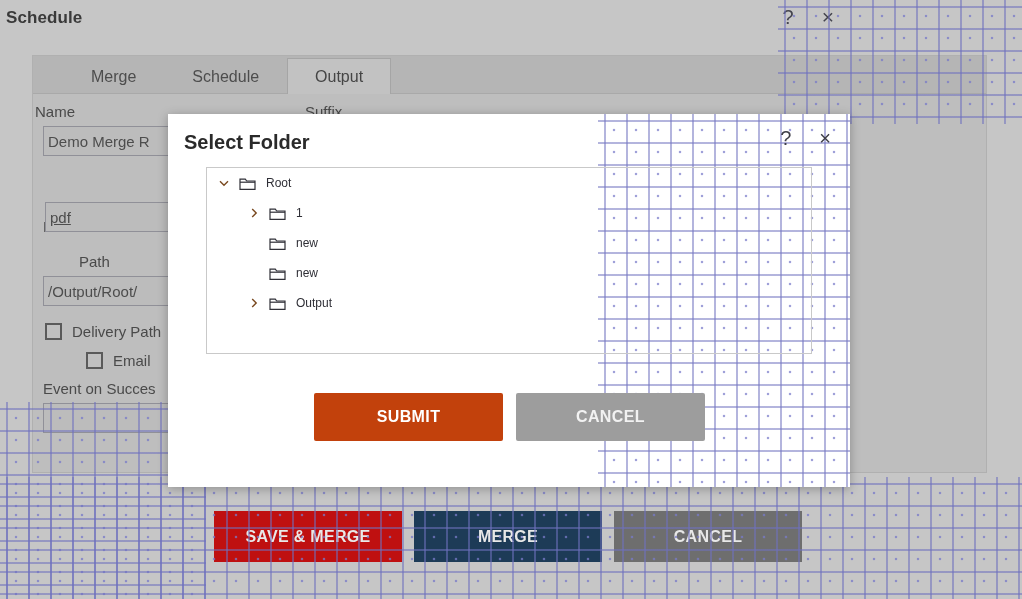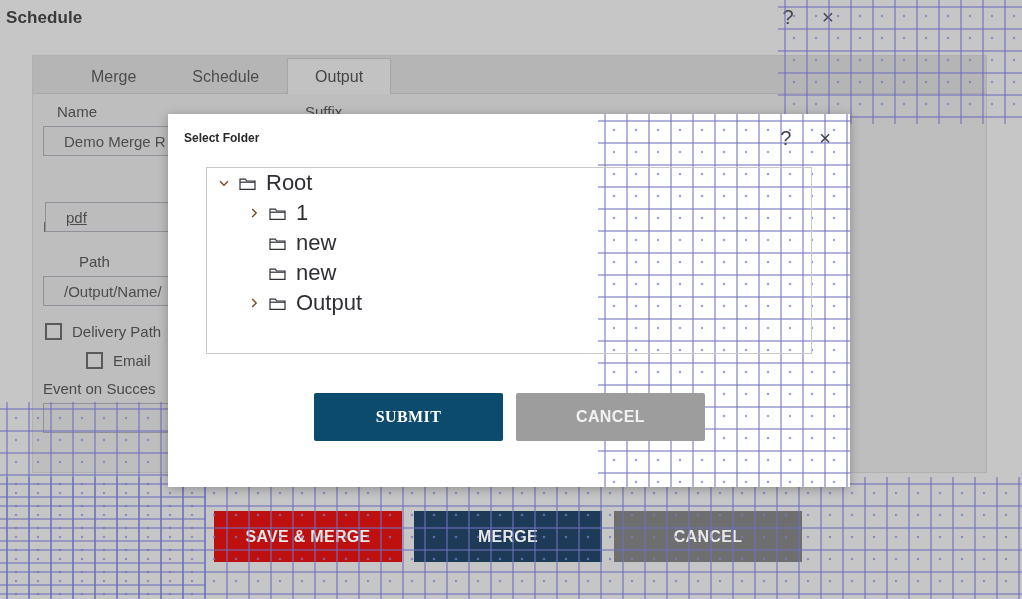--- a/index.html
+++ b/index.html
@@ -113,21 +113,21 @@
     position: absolute;
     font-size: 15px;
     color: #4a4a4a;
   }
   .field-input {
     position: absolute;
     background: #bcbcbc;
     border: 1px solid #909098;
     height: 30px;
     display: flex; align-items: center;
-    padding: 0 20px;
+    padding: 0 4px;
     font-size: 15px;
     color: #4d4d4d;
   }
   .chk-row {
     position: absolute;
     display: flex; align-items: center; gap: 10px;
     font-size: 15px;
     color: #4a4a4a;
   }
   .chk {
@@ -168,21 +168,21 @@
     background: #ffffff;
     box-shadow: 0 2px 10px rgba(0,0,0,0.28);
   }
   #modal-dots {
     left: 430px; top: 0; width: 252px; height: 373px;
     opacity: 0.95;
   }
   .modal-title {
     position: absolute;
     left: 16px; top: 17px;
-    font-size: 12px;
+    font-size: 20px;
     font-weight: bold;
     color: #2a2a2a;
     text-align: center;
   }
   .modal-controls {
     position: absolute;
     top: 11px; right: 14px;
     display: flex; align-items: center; gap: 18px;
     z-index: 3;
   }
@@ -199,21 +199,21 @@
     left: 38px; top: 53px;
     width: 606px; height: 187px;
     border: 1px solid #c9c9c9;
     background: transparent;
     overflow: auto;
     z-index: 2;
   }
   .tree-item {
     display: flex; align-items: center;
     height: 30px;
-    font-size: 22px;
+    font-size: 12px;
     color: #2f2f36;
     padding-left: 6px;
     cursor: pointer;
   }
   .tw-chev {
     width: 22px; flex: 0 0 22px;
     display: flex; align-items: center; justify-content: center;
     color: #8a5a2b;
     font-size: 13px;
   }
@@ -237,21 +237,21 @@
     width: 189px; height: 48px;
     display: flex; align-items: center; justify-content: center;
     font-size: 16px; font-weight: bold;
     letter-spacing: 0.4px;
     color: #ffffff;
     border: none;
     border-radius: 2px;
     cursor: pointer;
     font-family: "Liberation Sans", sans-serif;
   }
-  .mbtn.submit { background: #0c4a6e; font-family: Liberation Serif, serif; }
+  .mbtn.submit { background: #c2410c; }
   .mbtn.cancel { background: #9d9d9d; color: #f2f2f2; }
 </style>
 </head>
 <body>
 
 <div id="page">
 
   <div id="bg-window">
 
     <div class="page-title">Schedule</div>
@@ -263,29 +263,29 @@
 
     <div id="card">
 
       <div class="tabstrip">
         <div class="tab">Merge</div>
         <div class="tab">Schedule</div>
         <div class="tab active">Output</div>
       </div>
 
       <div class="form">
-        <div class="field-label" style="left:24px;  top:8px;">Name</div>
+        <div class="field-label" style="left:2px;  top:8px;">Name</div>
         <div class="field-label" style="left:272px; top:8px;">Suffix</div>
         <div class="field-input" style="left:10px;  top:31px; width:245px;">Demo Merge R</div>
 
         <div class="field-label" style="left:10px;  top:84px;margin-top:39px;">Format</div>
         <div class="field-input" style="left:12px;  top:107px; width:245px;text-decoration:underline;">pdf</div>
 
         <div class="field-label" style="left:10px;  top:158px;margin-left:36px;">Path</div>
-        <div class="field-input" style="left:10px;  top:181px; width:245px;">/Output/Name/</div>
+        <div class="field-input" style="left:10px;  top:181px; width:245px;">/Output/Root/</div>
 
         <div class="chk-row" style="left:12px; top:228px;">
           <span class="chk"></span>
           <span>Delivery Path</span>
         </div>
 
         <div class="chk-row" style="left:12px; top:257px;margin-left:41px;">
           <span class="chk"></span>
           <span>Email</span>
         </div>

